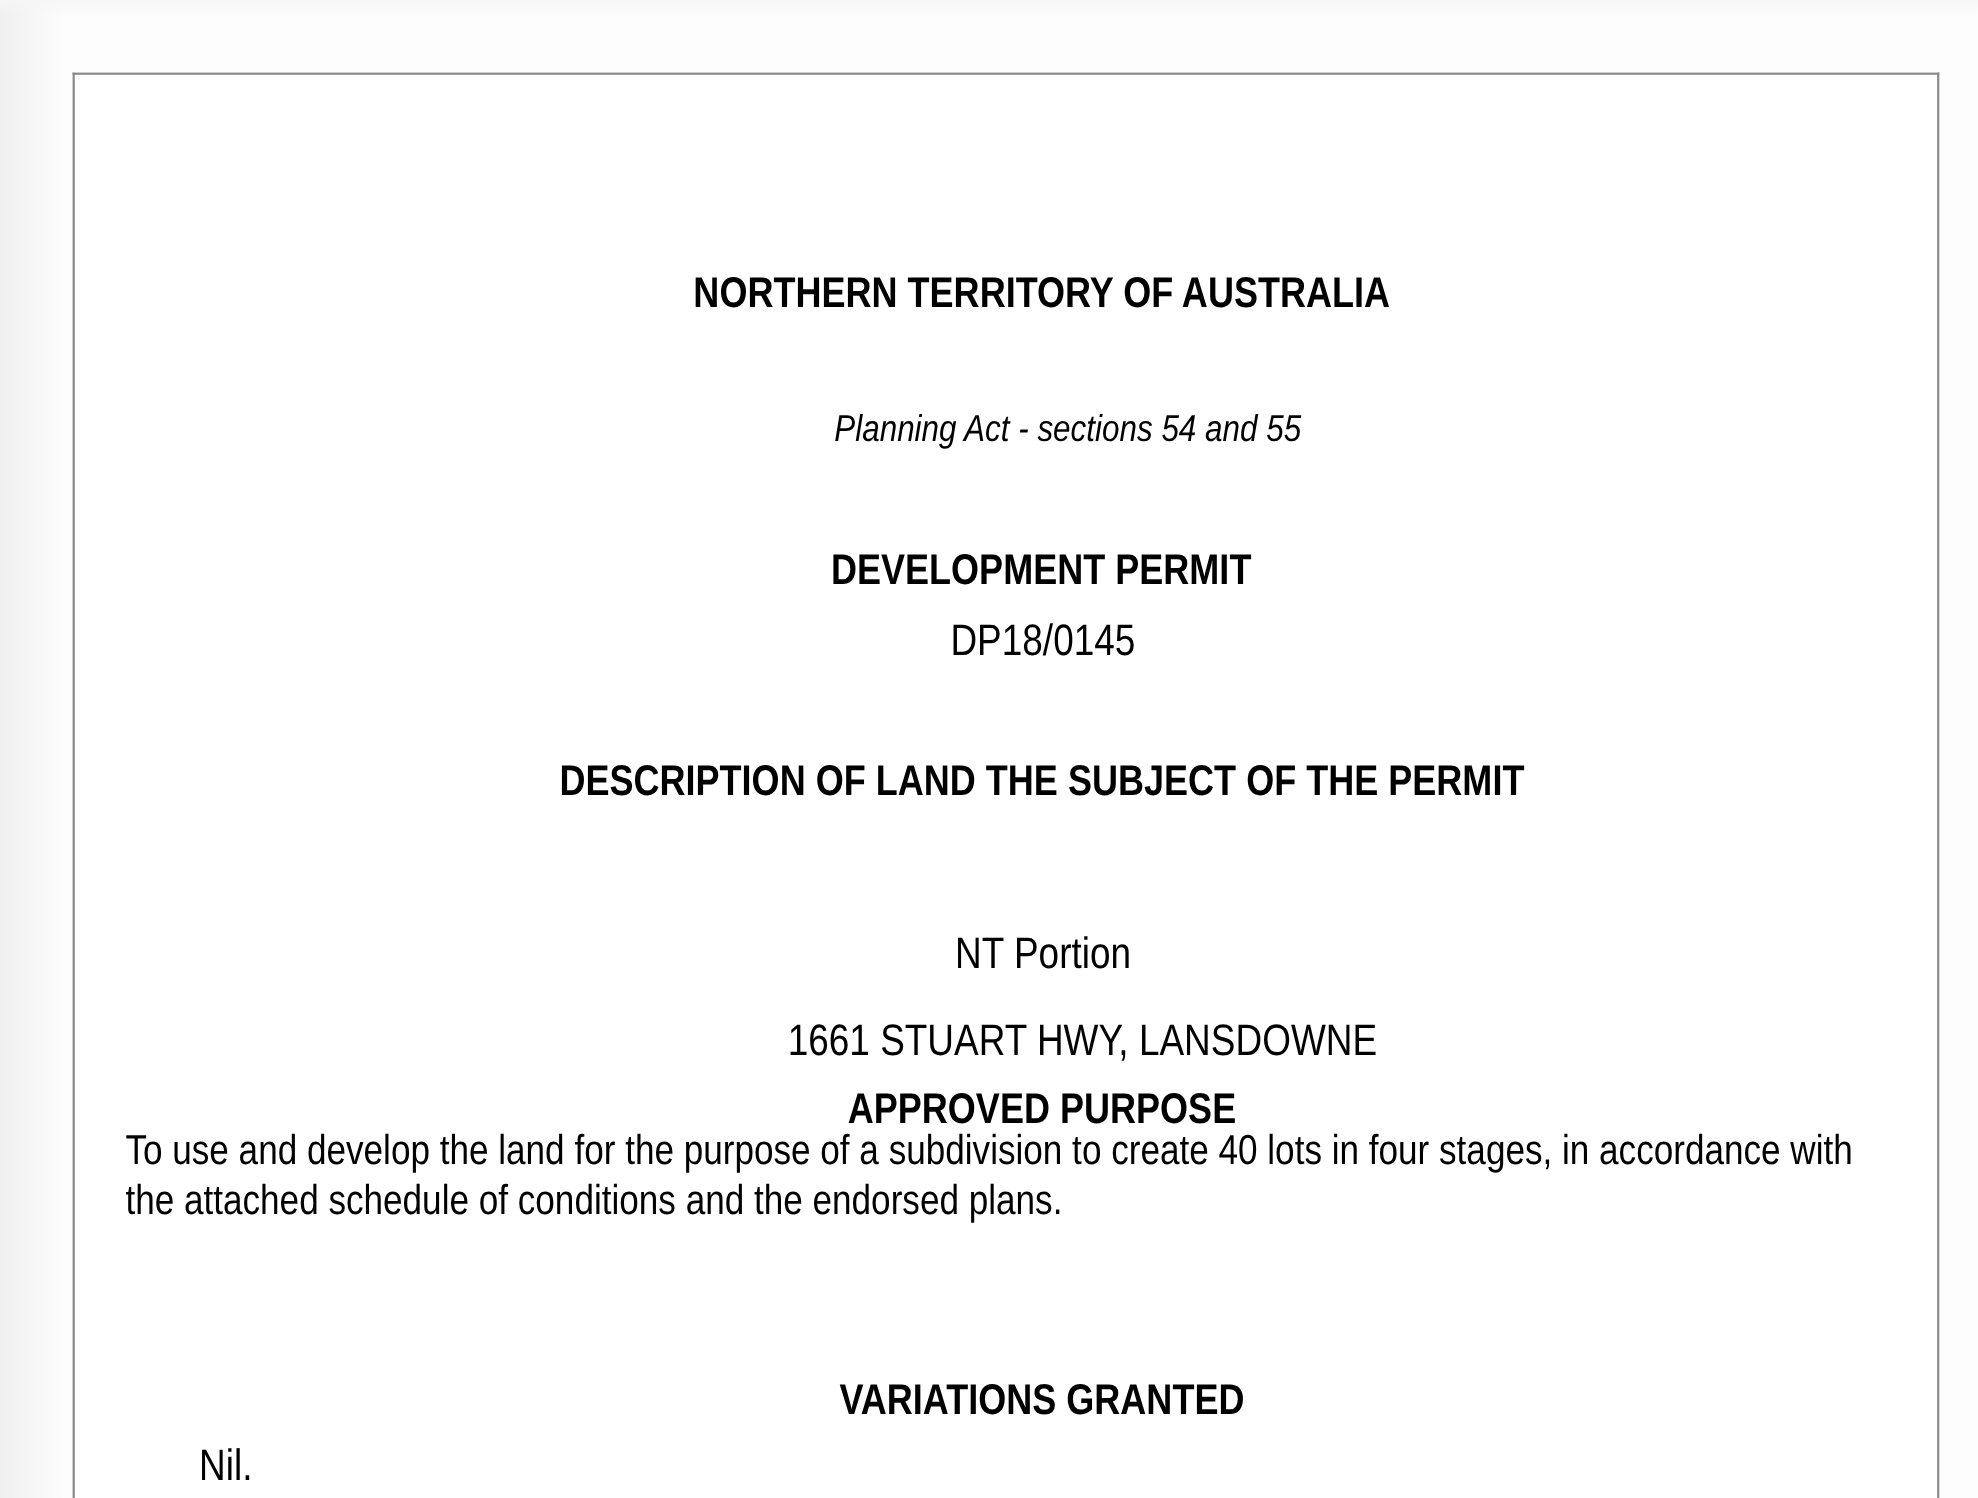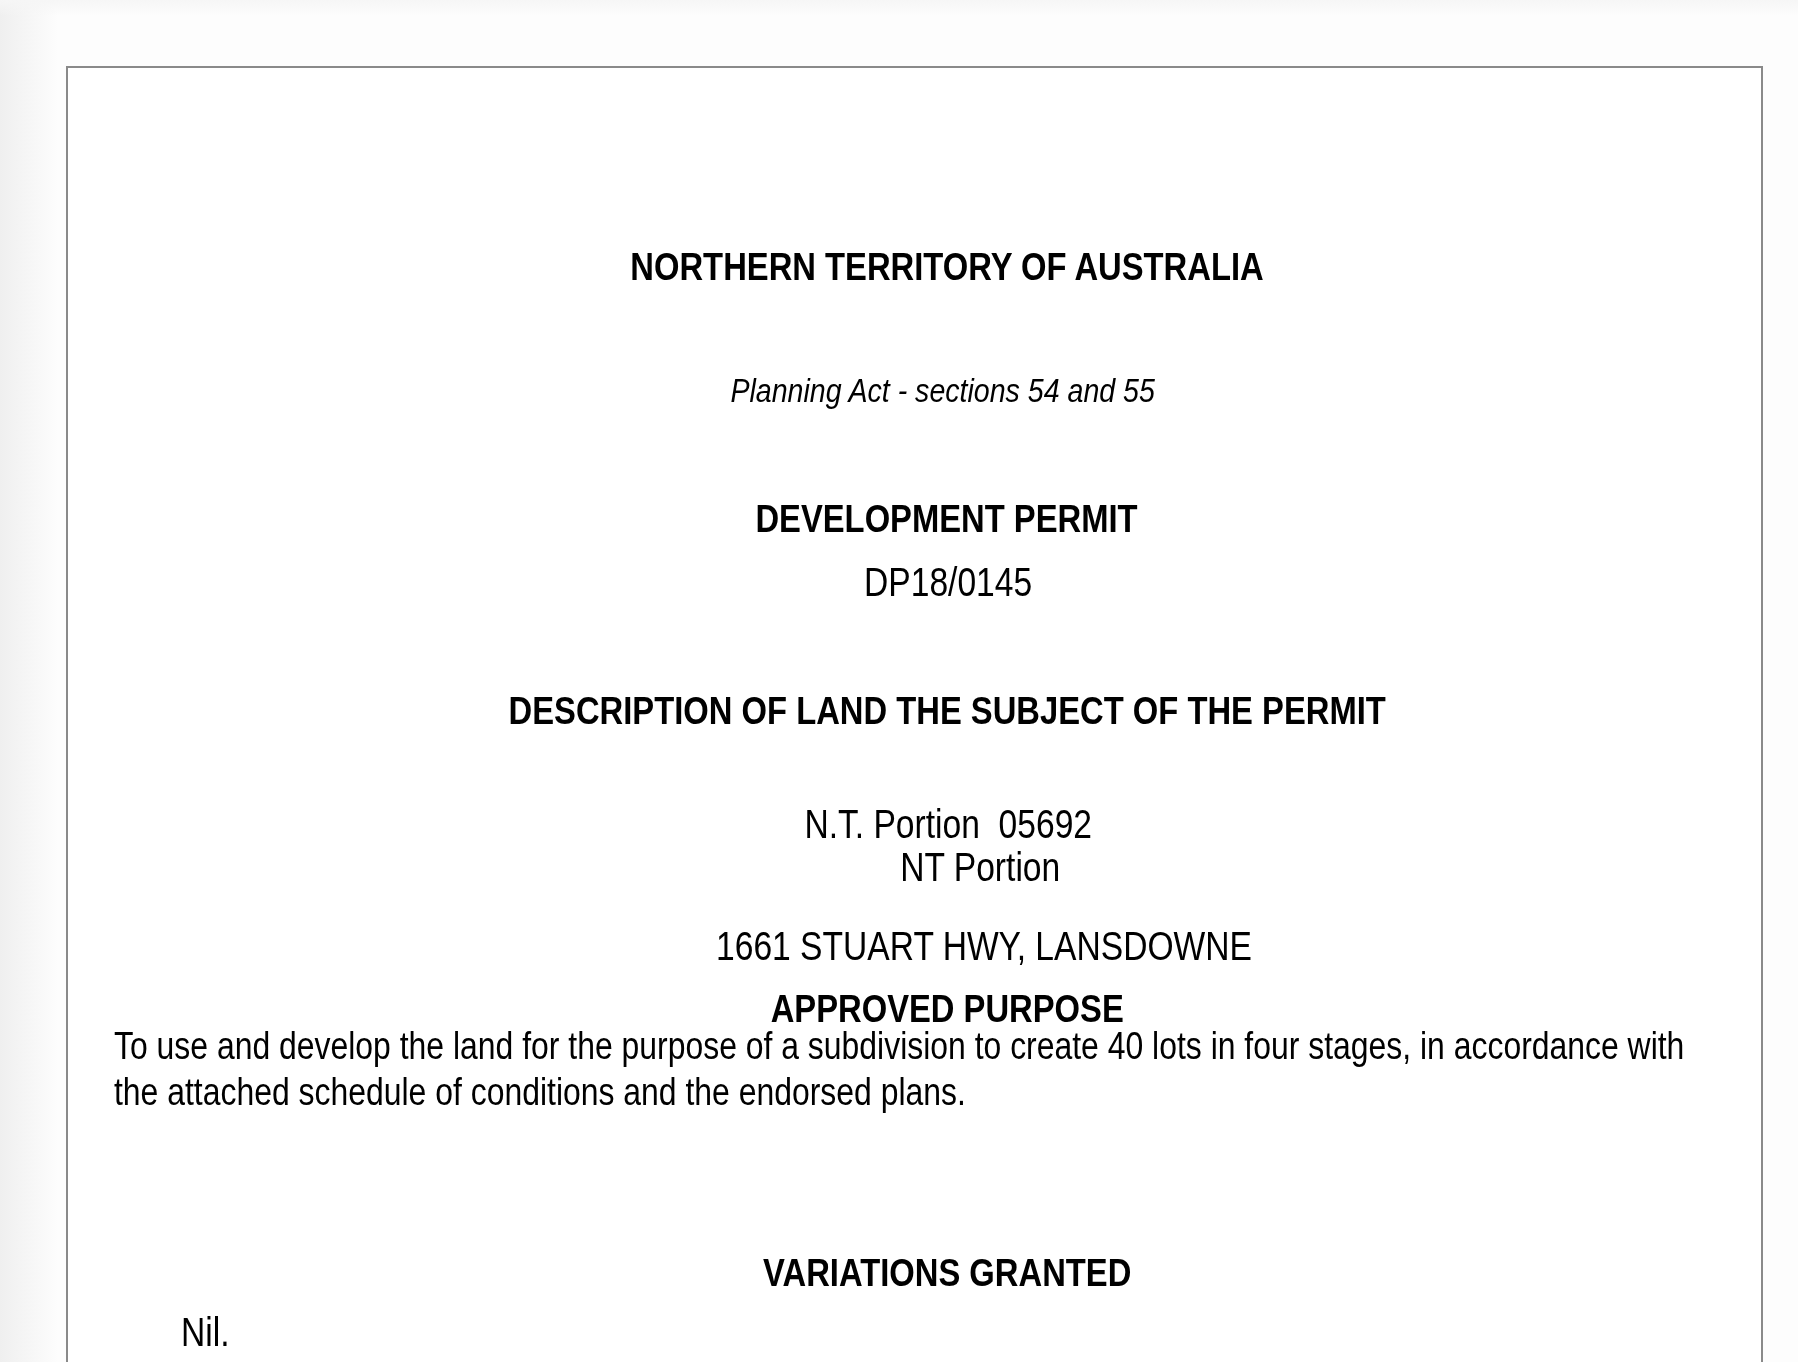--- a/index.html
+++ b/index.html
@@ -53,20 +53,21 @@
   .heading {
     font-weight: bold;
     font-size: 39px;
   }
   .body-text {
     font-size: 40px;
   }
   .italic-text {
     font-style: italic;
     font-size: 34px;
+    margin-left: 28px;
   }
   .left-line {
     position: absolute;
     left: 46px;
     text-align: left;
     white-space: pre;
     line-height: 1.18;
   }
   .left-line > span {
     display: inline-block;
@@ -83,21 +84,21 @@
     transform: scaleX(0.84);
     transform-origin: 0 0;
   }
   
   .pos-title        { top: 130px; }
   .pos-act          { top: 262px; }
   .pos-devpermit    { top: 382px; }
   .pos-dpnum        { top: 444px; }
   .pos-desc         { top: 574px; }
   .pos-land1        { top: 686px; }
-  .pos-land2        { top: 729px; padding-left: 32px; }
+  .pos-land2        { top: 729px; }
   .pos-land3        { top: 808px; padding-left: 36px; }
   .pos-approved     { top: 872px; }
   .pos-variations   { top: 1136px; }
   .pos-nil          { top: 1194px; }
 </style>
 </head>
 <body>
 
 <div class="viewport">
   <div class="left-shade"></div>
@@ -118,23 +119,20 @@
     </div>
 
     <div class="line body-text pos-dpnum">
       <span>DP18/0145</span>
     </div>
 
     <div class="line heading pos-desc">
       <span>DESCRIPTION OF LAND THE SUBJECT OF THE PERMIT</span>
     </div>
 
-    <div class="line body-text pos-land1">
-      <span>N.T. Portion  05692</span>
-    </div>
 
     <div class="line body-text pos-land2">
       <span>NT Portion</span>
     </div>
 
     <div class="line body-text pos-land3">
       <span>1661 STUART HWY, LANSDOWNE</span>
     </div>
 
     <div class="line heading pos-approved">

